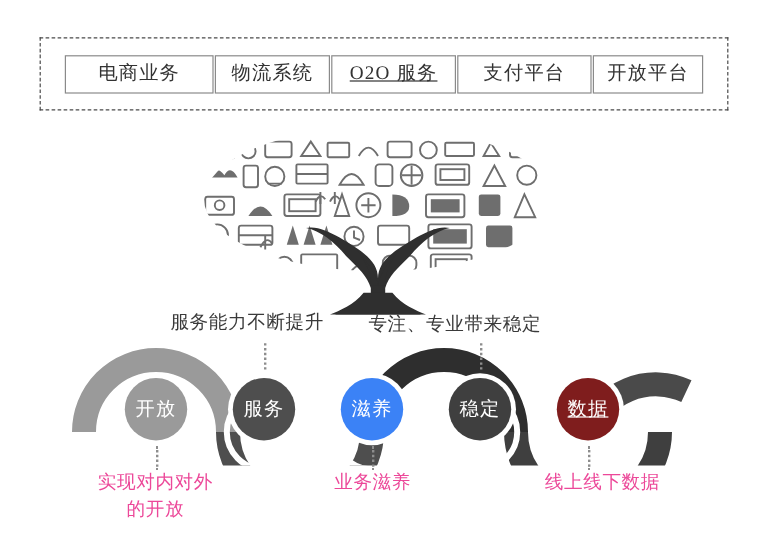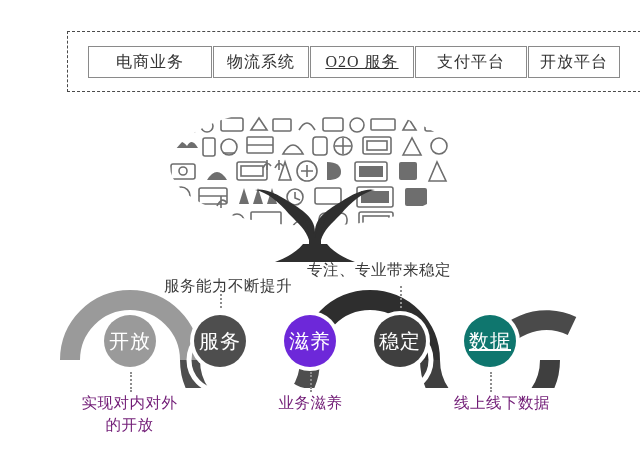--- a/index.html
+++ b/index.html
@@ -11,21 +11,20 @@
   }
   #root{position:absolute;left:0;top:0;width:640px;height:465px;}
 
   
   .dash-box{
     position:absolute;left:33px;top:31px;width:574px;height:61px;
     border:1.5px dashed #4a4a4a;
     box-sizing:border-box;
     display:flex;align-items:center;justify-content:space-between;
     padding:0 20px;
-    margin-left:34px;
   }
   .tag{
     border:1.5px solid #8a8a8a;
     background:#fff;
     color:#333;
     font-size:16px;
     line-height:1;
     padding:7px 10px;
     text-align:center;
     white-space:nowrap;
@@ -40,47 +39,47 @@
 
   
   .tree-wrap{position:absolute;left:163px;top:104px;width:305px;height:160px;}
   .tree-wrap svg{display:block;}
 
   
   .cap-up{
     position:absolute;font-size:15.5px;color:#3a3a3a;white-space:nowrap;
     letter-spacing:.5px;
   }
-  #cap-up-1{left:142px;top:276px;margin-left:22px;}
+  #cap-up-1{left:142px;top:258px;}
   #cap-up-2{left:307px;top:260px;font-family:Liberation Serif, serif;}
 
   
   .wave-wrap{position:absolute;left:60px;top:288px;width:520px;height:100px;}
   .wave-wrap svg{display:block;}
 
   
   .node{
     position:absolute;width:52px;height:52px;border-radius:50%;
     display:flex;align-items:center;justify-content:center;
-    color:#ffffff;font-size:20px;letter-spacing:1px;
+    color:#ffffff;font-size:16px;letter-spacing:1px;
     box-shadow:0 0 0 4px #ffffff;
     font-family:"Liberation Serif","DejaVu Serif",serif;
   }
   #node-0{left:104px;top:315px;}
   #node-1{left:194px;top:315px;text-align:right;}
   #node-2{left:284px;top:315px;}
   #node-3{left:374px;top:315px;}
   #node-4{left:464px;top:315px;}
 
   
   .dotline{position:absolute;width:0;border-left:2px dotted #8d8d8d;}
 
   
   .cap-dn{
-    position:absolute;font-size:15.5px;color:#701a75;
+    position:absolute;font-size:15.5px;color:#ec4899;
     text-align:center;line-height:1.45;letter-spacing:.5px;white-space:nowrap;
   }
   #cap-dn-1{left:62px;top:392px;width:135px;}
   #cap-dn-2{left:248px;top:392px;width:125px;}
   #cap-dn-3{left:432px;top:392px;width:140px;}
 </style>
 </head>
 <body>
 
 <div id="root">
@@ -224,27 +223,27 @@
       </g>
     </svg>
   </div>
 
   <div class="node" id="node-0" style="background: rgb(154, 154, 154);">
     <span>开放</span>
   </div>
   <div class="node" id="node-1" style="background: rgb(78, 78, 78);">
     <span>服务</span>
   </div>
-  <div class="node" id="node-2" style="background: #6d28d9;">
+  <div class="node" id="node-2" style="background: #3b82f6;">
     <span>滋养</span>
   </div>
   <div class="node" id="node-3" style="background: rgb(63, 63, 63);">
     <span>稳定</span>
   </div>
-  <div class="node" id="node-4" style="background: #0f766e; text-decoration: underline;">
+  <div class="node" id="node-4" style="background: #7f1d1d; text-decoration: underline;">
     <span>数据</span>
   </div>
 
   <div class="dotline" style="left:220px;top:286px;height:22px;"></div>
   <div class="dotline" style="left:400px;top:286px;height:22px;"></div>
   <div class="dotline" style="left:130px;top:372px;height:20px;"></div>
   <div class="dotline" style="left:310px;top:372px;height:20px;"></div>
   <div class="dotline" style="left:490px;top:372px;height:20px;"></div>
 
   <div class="cap-dn" id="cap-dn-1">

